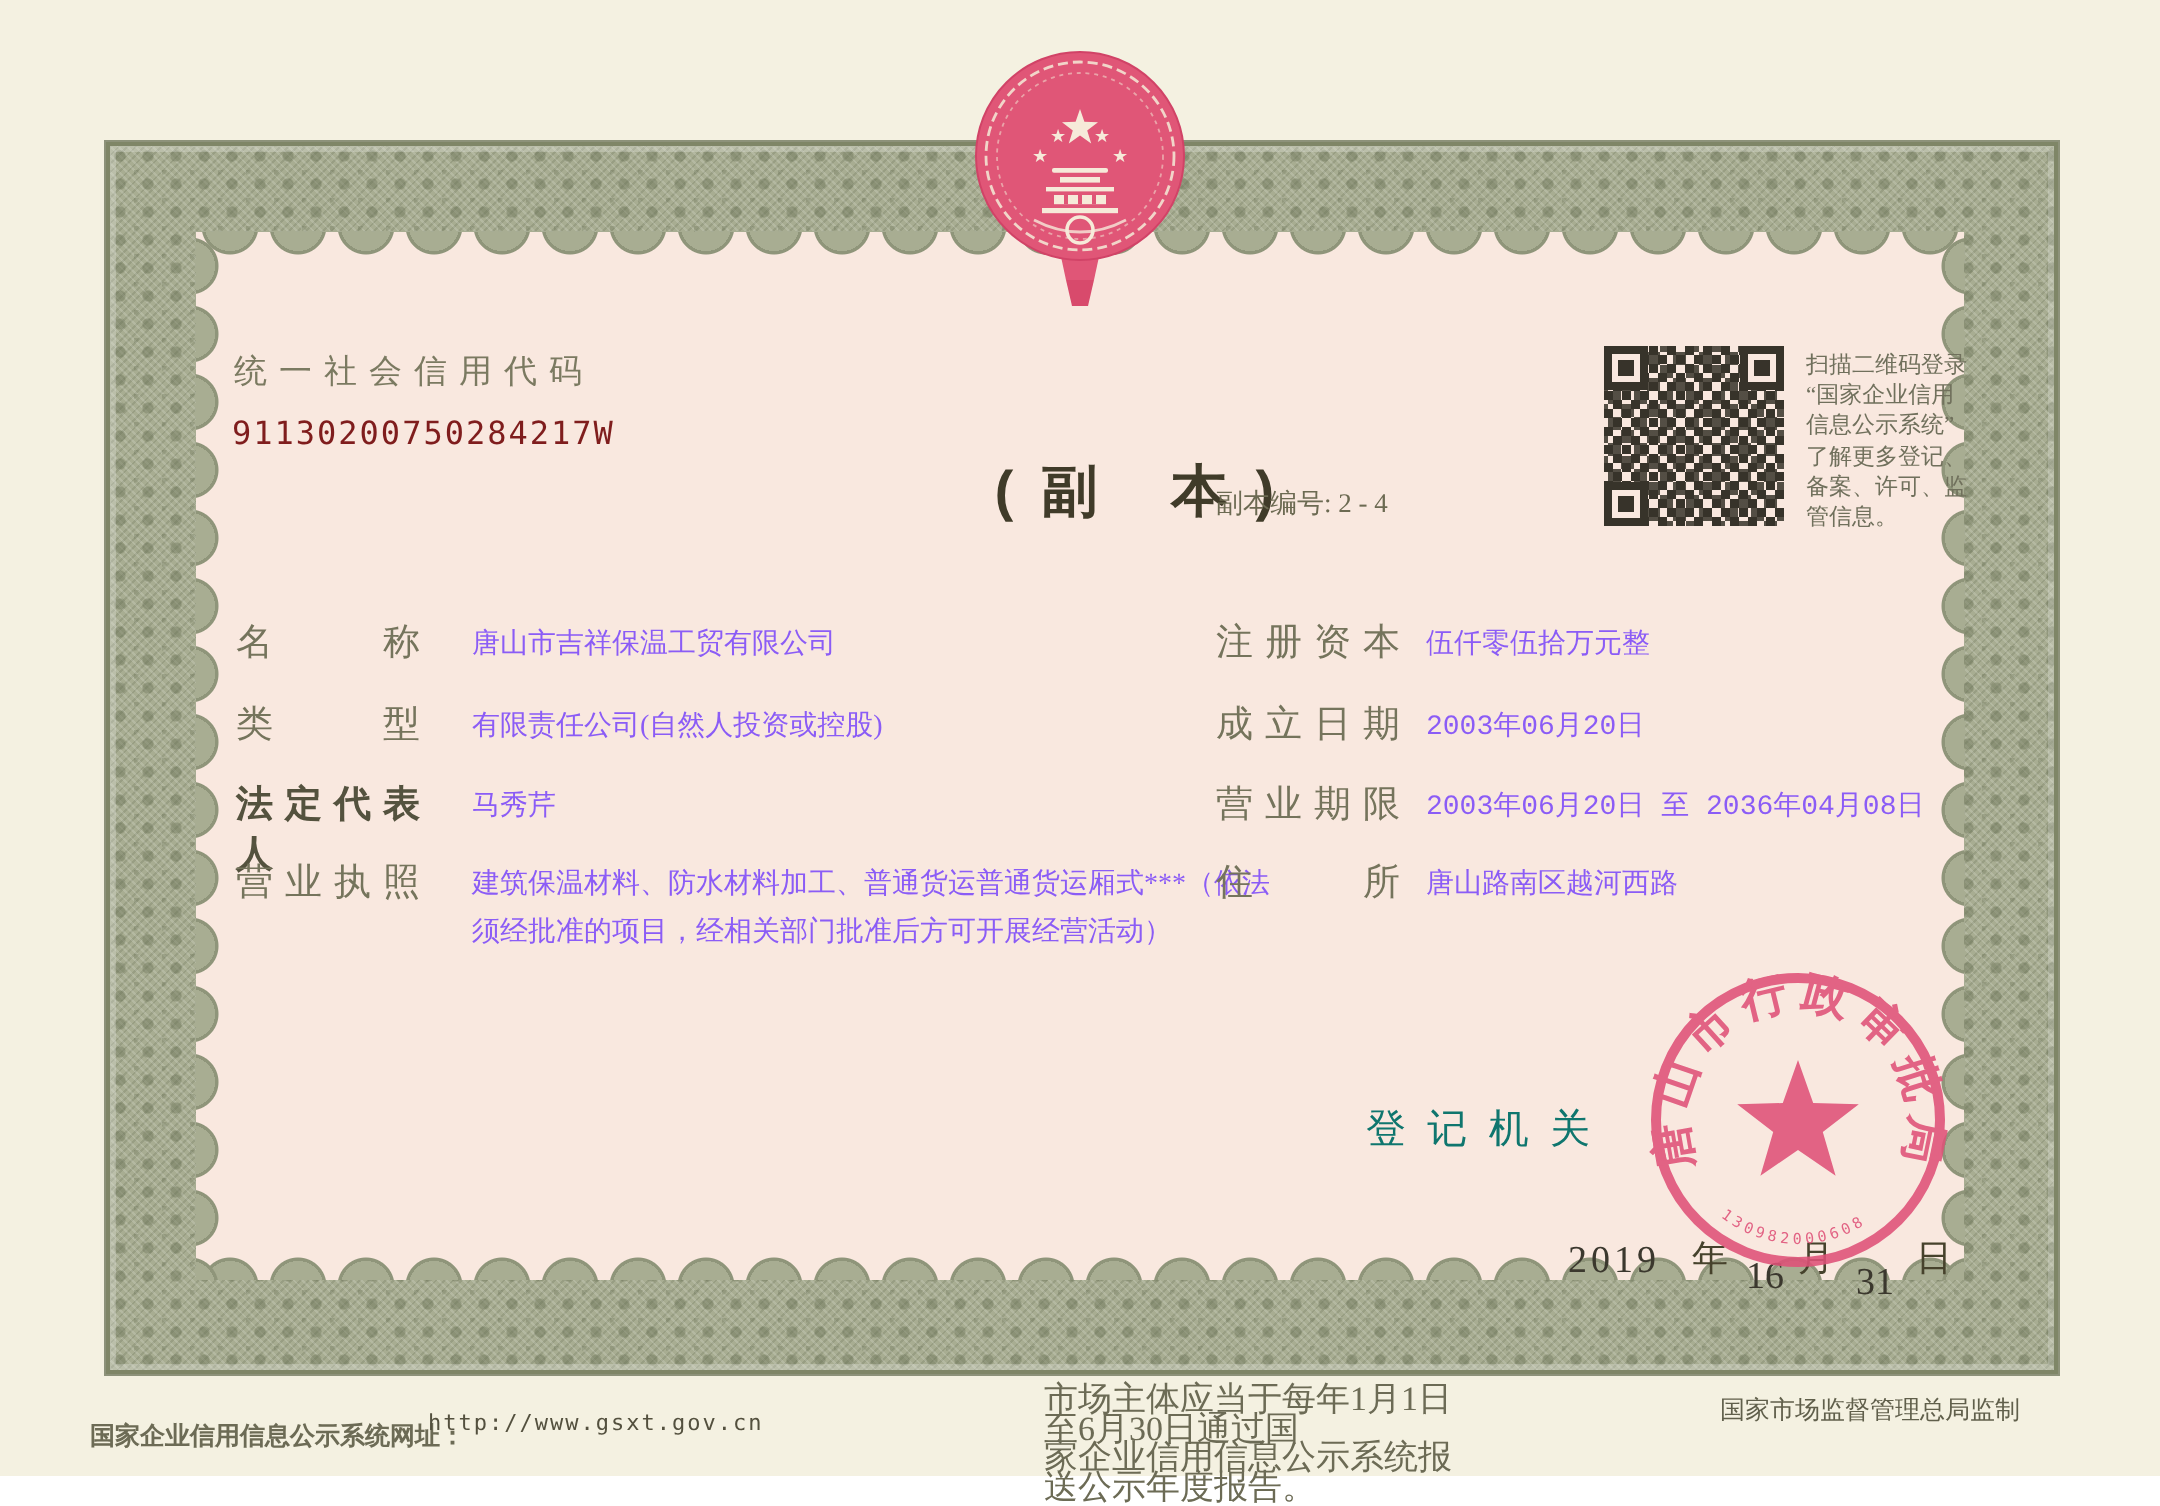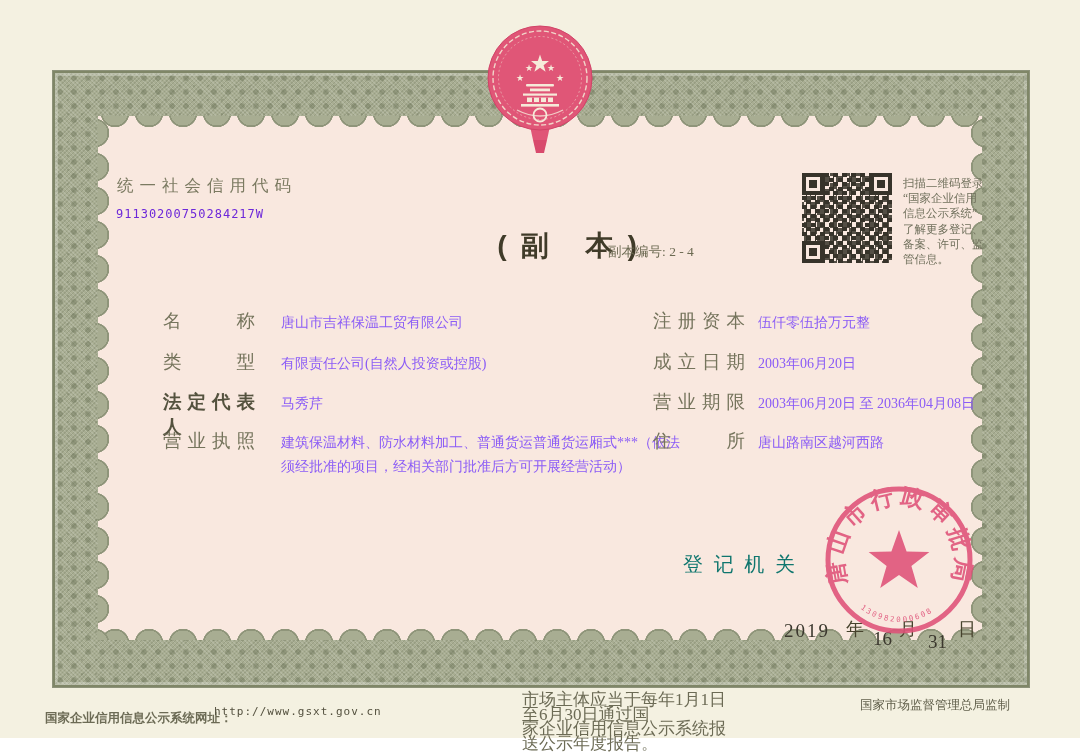--- a/index.html
+++ b/index.html
@@ -29,21 +29,21 @@
   .sc-right{left:968px;top:116px;width:14px;height:524px;
     background:radial-gradient(circle at 17px 17px,#a8ad92 0 12.5px,#8f957a 12.5px 14px,transparent 14.5px) 0 0/14px 34px repeat-y;}
 
   .white-strip{position:absolute;left:0;bottom:0;width:1080px;height:15px;background:#ffffff;}
 
   
   .emblem{position:absolute;left:483px;top:20px;z-index:6;}
   .credit-label{position:absolute;left:117px;top:175px;font-family:"Liberation Serif",serif;
     font-size:16.5px;letter-spacing:6px;color:#7b7a61;z-index:5;}
   .credit-code{position:absolute;left:116px;top:207px;font-family:"DejaVu Sans Mono",monospace;
-    font-size:12px;letter-spacing:1px;color:#6d28d9;z-index:5;}
+    font-size:16px;letter-spacing:1px;color:#7f1d1d;z-index:5;}
   .title{position:absolute;left:398px;top:155px;font-size:50px;font-weight:bold;
     letter-spacing:31px;color:#463a0d;white-space:nowrap;z-index:5;font-family:"Liberation Serif",serif;}
   .subtitle{position:absolute;left:494px;top:227px;font-size:28px;font-weight:bold;
     letter-spacing:10px;color:#403b29;z-index:5;font-family:Liberation Mono, monospace;}
   .copy-number{position:absolute;left:608px;top:243px;font-size:13.5px;color:#6c6a52;z-index:5;
     font-family:"Liberation Serif",serif;}
 
   
   .qr{position:absolute;left:802px;top:173px;width:90px;height:90px;z-index:5;
     background:
@@ -52,25 +52,25 @@
   .finder{position:absolute;width:22px;height:22px;border:4px solid #37332a;background:#f9e8df;
     box-sizing:border-box;}
   .finder i{display:block;width:8px;height:8px;background:#37332a;margin:3px;}
   .f-tl{left:0;top:0;} .f-tr{right:0;top:0;} .f-bl{left:0;bottom:0;}
   .qr-caption{position:absolute;left:903px;top:176px;width:96px;font-size:11.5px;line-height:15.2px;
     color:#70705c;z-index:5;font-family:"Liberation Serif",serif;}
 
   
   .field{position:absolute;z-index:5;display:flex;}
   .flabel{display:inline-block;width:92px;text-align:justify;text-align-last:justify;
-    font-size:18.5px;color:#75745c;flex:none;font-family:Liberation Mono, monospace;margin-left:45px;}
+    font-size:18.5px;color:#75745c;flex:none;font-family:Liberation Mono, monospace;}
   .flabel.strong{color:#54523e;font-weight:bold;}
   .fvalue{font-size:14px;color:#8b5cf6;padding-top:3px;line-height:24px;font-family:"Liberation Serif",serif;}
   .fl{left:118px;} .fl .fvalue{margin-left:26px;width:402px;}
-  .fr{left:608px;justify-content:space-between;} .fr .fvalue{margin-left:13px;width:300px;white-space:nowrap;}
+  .fr{left:608px;justify-content:space-between;} .fr .fvalue{margin-left:13px;width:300px;white-space:nowrap;font-family:Liberation Mono, monospace;}
   .r1{top:308px;} .r2{top:349px;} .r3{top:389px;} .r4{top:428px;}
 
   .reg-label{position:absolute;left:683px;top:551px;width:112px;text-align:justify;
     text-align-last:justify;font-size:20px;color:#0f766e;z-index:5;font-family:"Liberation Serif",serif;}
 
   
   .seal{position:absolute;left:820px;top:482px;z-index:7;opacity:.88;}
   .date-line{position:absolute;left:0;top:0;width:1080px;height:0;z-index:6;}
   .date-line span{position:absolute;font-family:"Liberation Serif",serif;}
   .d-num{color:#3b382e;font-size:19px;}

